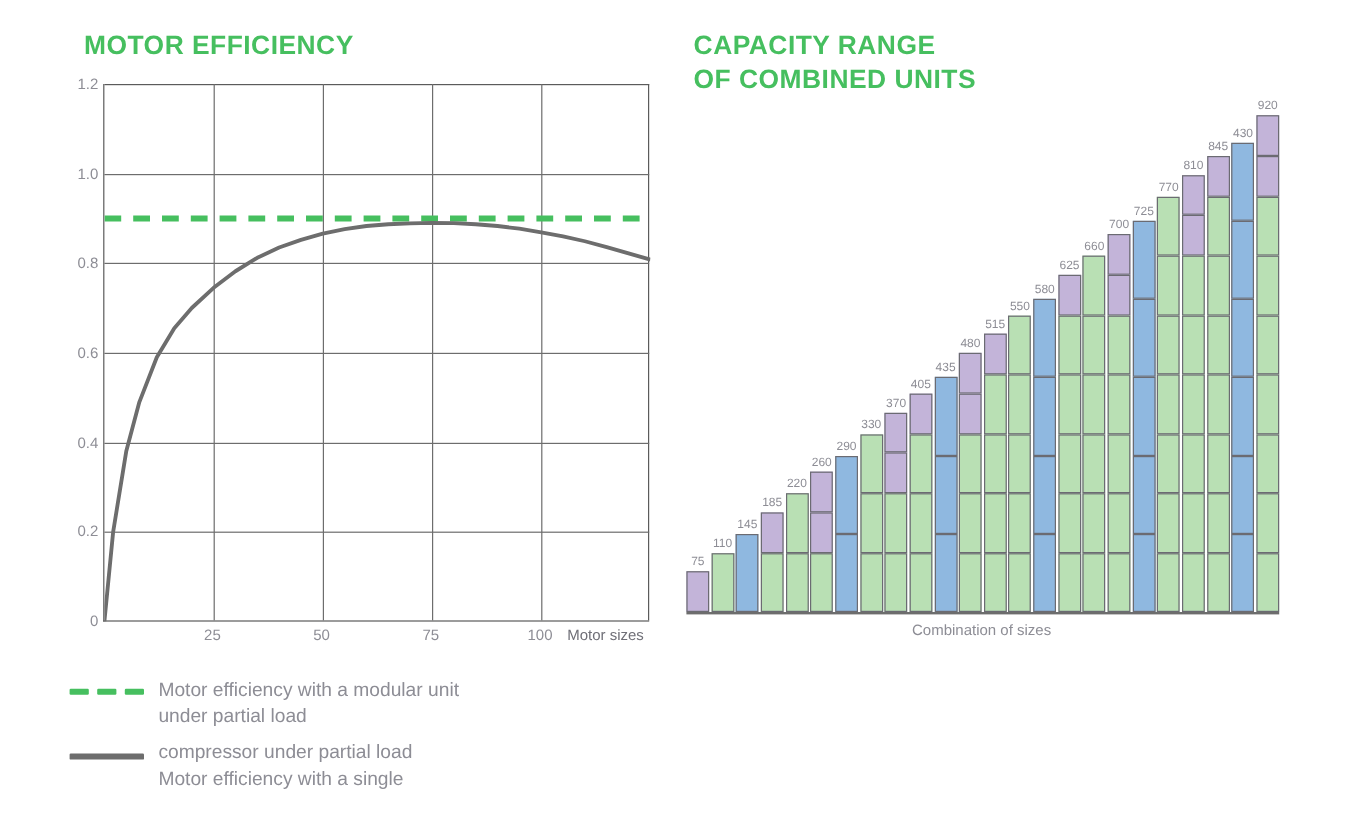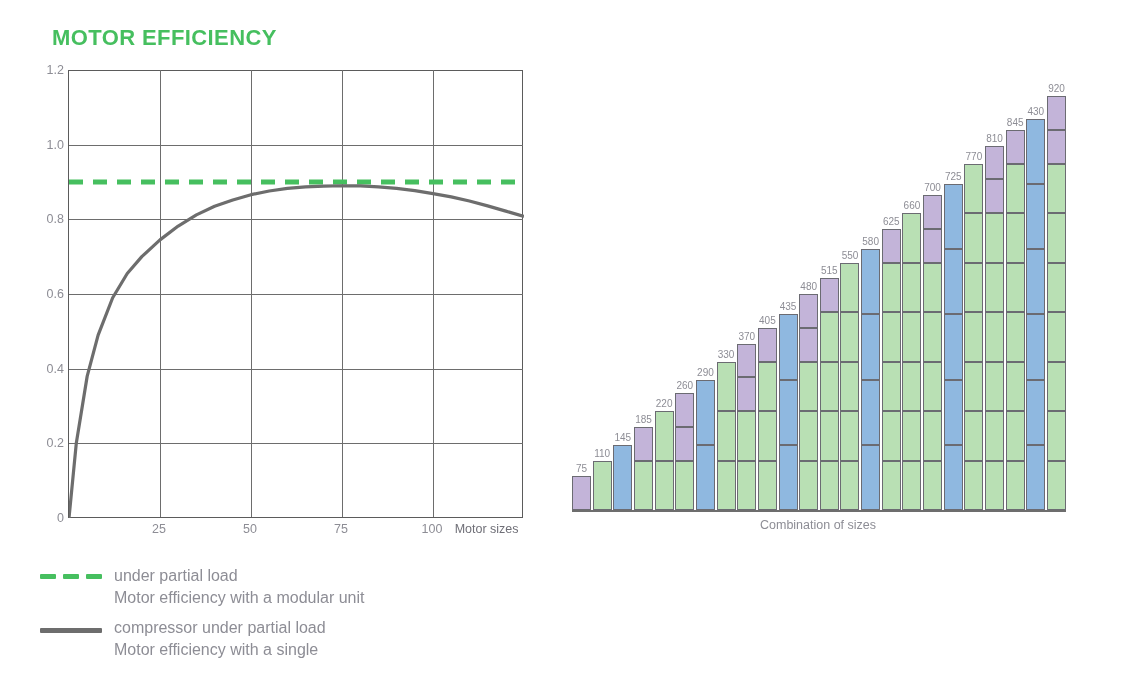--- a/index.html
+++ b/index.html
@@ -16,21 +16,21 @@
   .chart-title{
     color:#46bf5f;
     font-weight:bold;
     font-size:22px;
     letter-spacing:.4px;
     line-height:28px;
     margin:0;
   }
 
   
-  #left-panel{left:0;top:0;width:560px;height:645px;}
+  #left-panel{left:18px;top:0;width:560px;height:645px;}
   #left-title{position:absolute;left:52px;top:24px;}
 
   #line-chart{position:absolute;left:26px;top:60px;width:500px;height:460px;}
   #line-plot{
     position:absolute;left:42px;top:10px;width:455px;height:448px;
     border-left:1.4px solid #5b5b5b;
     border-bottom:1.4px solid #5b5b5b;
     box-sizing:border-box;
   }
   #line-plot .gridv{position:absolute;top:0;bottom:0;width:1px;background:#6d6d6d;}
@@ -140,37 +140,41 @@
   <div id="legend">
     <div class="legend-row">
       <div class="legend-key">
         <span class="dash-key">
           <i></i>
             <i></i>
             <i></i>
         </span>
       </div>
       <div class="legend-text">
+        <div>Motor efficiency with a modular unit</div>
         <div>under partial load</div>
-        <div>Motor efficiency with a modular unit</div>
       </div>
     </div>
     <div class="legend-row">
       <div class="legend-key">
         <span class="solid-key"></span>
       </div>
       <div class="legend-text">
         <div>compressor under partial load</div>
         <div>Motor efficiency with a single</div>
       </div>
     </div>
   </div>
 </div>
 
 <div class="panel" id="right-panel">
+  <h1 class="chart-title" id="right-title">
+    <span>CAPACITY RANGE</span><br>
+    <span>OF COMBINED UNITS</span>
+  </h1>
 
   <div id="bar-chart">
     <div id="bar-plot">
         <div class="bar" style="left: 0px; width: 19.05px; height: 33.75px;">
           <div class="seg" style="height: 100%; background: rgb(195, 180, 217);"></div>
         </div>
         <div class="bar-label" style="left: 9.525px; top: 403.25px;">75</div>
         <div class="bar" style="left: 20.65px; width: 19.05px; height: 49.5px;">
           <div class="seg" style="height: 100%; background: rgb(185, 224, 180);"></div>
         </div>

